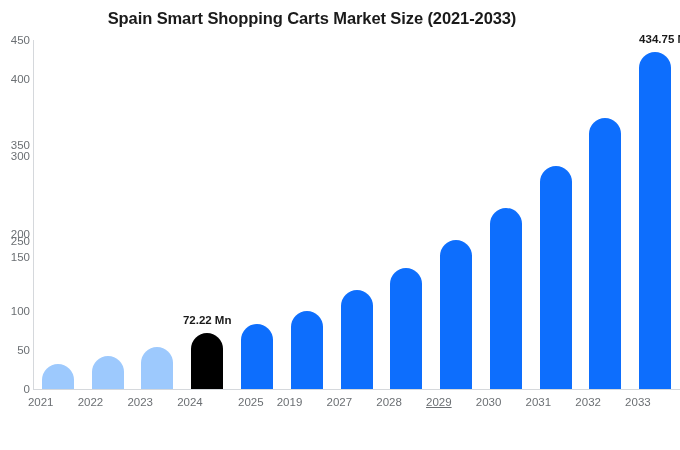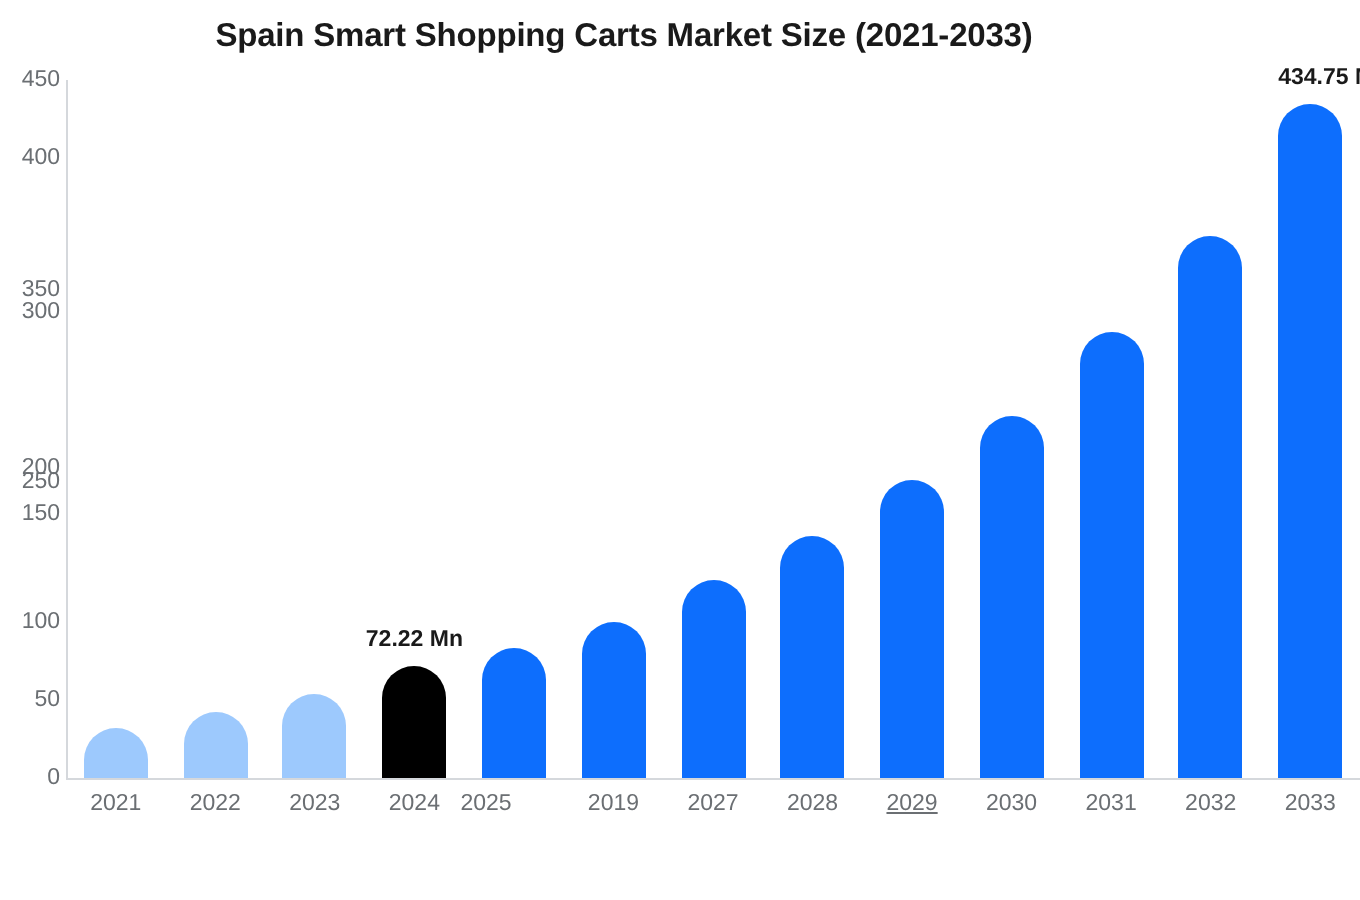--- a/index.html
+++ b/index.html
@@ -109,21 +109,20 @@
     position: absolute;
     left: 33px;
     top: 396px;
     width: 647px;
     height: 20px;
   }
   .x-tick {
     position: absolute;
     top: 0;
     width: 60px;
-    text-align: center;
     font-size: 11.5px;
     color: #6b6f73;
     white-space: nowrap;
   }
 
   
   #legend {
     position: absolute;
     left: 0;
     top: 425px;
@@ -209,21 +208,21 @@
         <div class="bar" style="height: 337.173px; background: rgb(13, 110, 253);"></div>
         <div class="bar-label anchor-left" style="bottom: 344.173px;">434.75 Mn</div>
       </div>
     </div>
 
   <div id="x-labels">
       <div class="x-tick" style="left: -5.11538px; color: rgb(107, 111, 115);">2021</div>
       <div class="x-tick" style="left: 44.6538px; color: rgb(107, 111, 115);">2022</div>
       <div class="x-tick" style="left: 94.4231px; color: rgb(107, 111, 115);">2023</div>
       <div class="x-tick" style="left: 144.192px; color: rgb(107, 111, 115);">2024</div>
-      <div class="x-tick" style="left: 180px; color: rgb(107, 111, 115);">2025</div>
+      <div class="x-tick" style="left: 205px; color: rgb(107, 111, 115);">2025</div>
       <div class="x-tick" style="left: 243.731px; color: rgb(107, 111, 115);">2019</div>
       <div class="x-tick" style="left: 293.5px; color: rgb(107, 111, 115);">2027</div>
       <div class="x-tick" style="left: 343.269px; color: rgb(107, 111, 115);">2028</div>
       <div class="x-tick" style="left: 393.038px; color: rgb(107, 111, 115); text-decoration: underline;">2029</div>
       <div class="x-tick" style="left: 442.808px; color: rgb(107, 111, 115);">2030</div>
       <div class="x-tick" style="left: 492.577px; color: rgb(107, 111, 115);">2031</div>
       <div class="x-tick" style="left: 542.346px; color: rgb(107, 111, 115);">2032</div>
       <div class="x-tick" style="left: 592.115px; color: rgb(107, 111, 115);">2033</div>
     </div>
 

